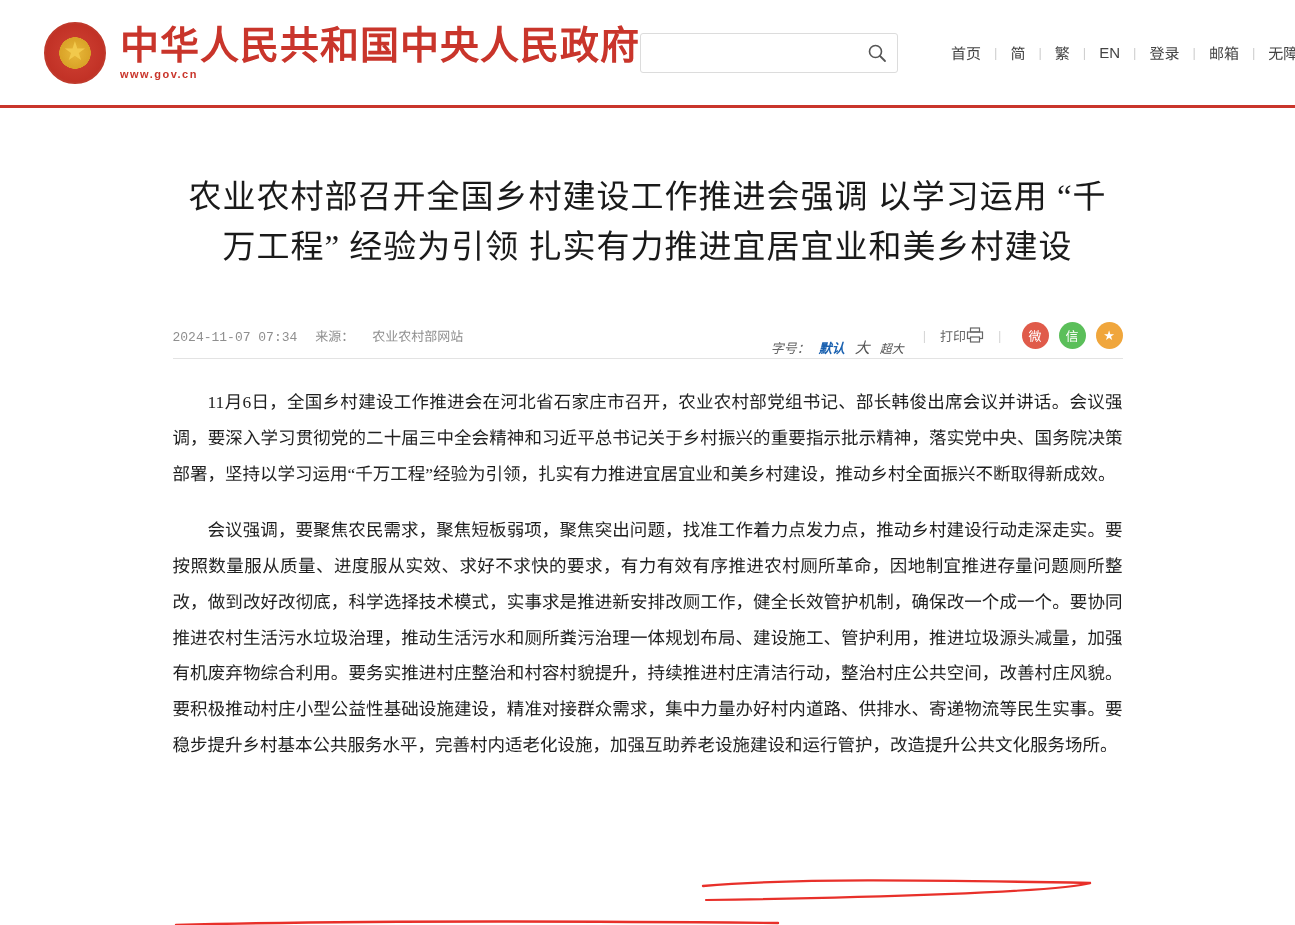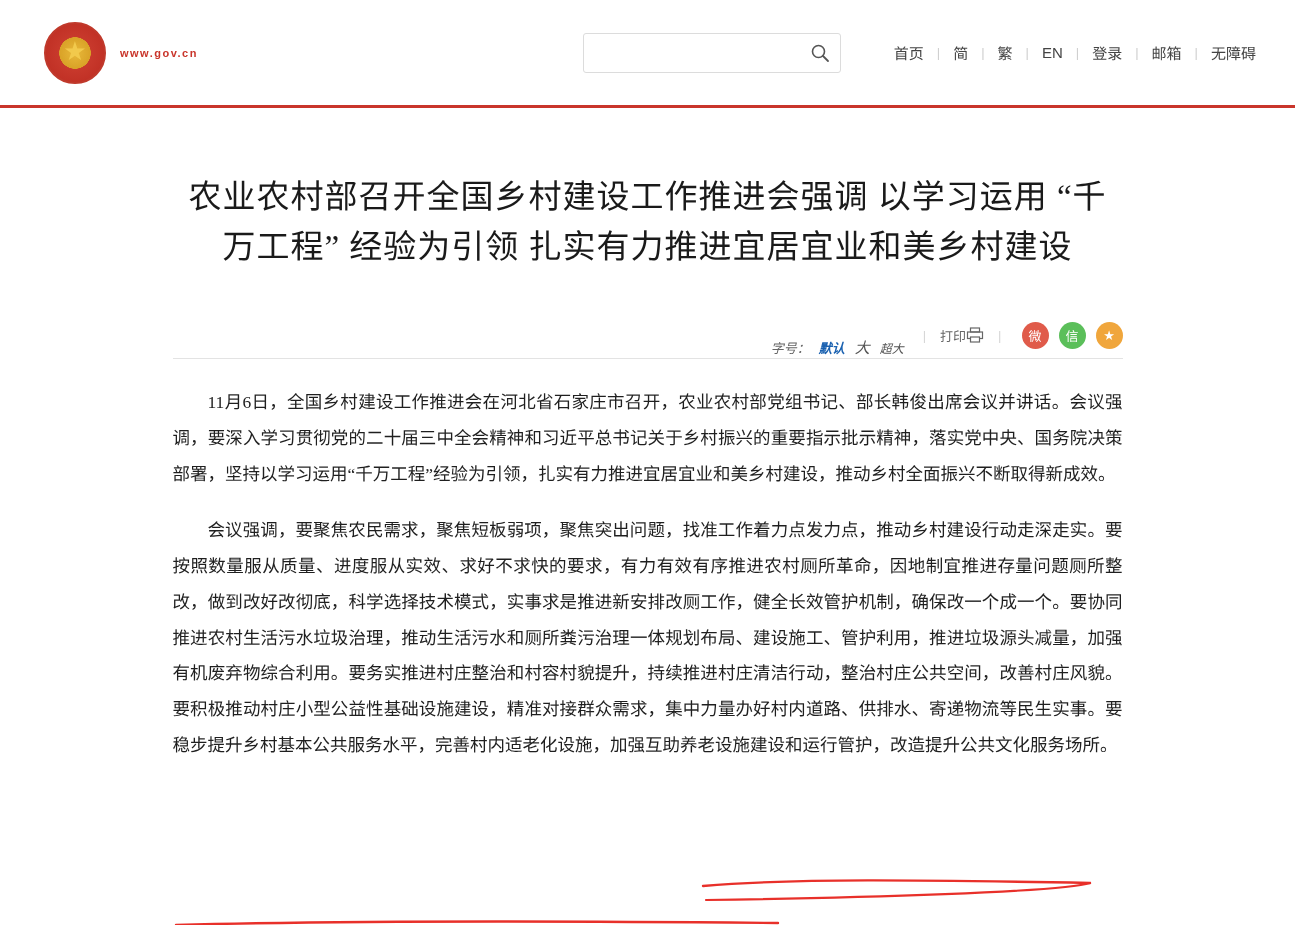--- a/index.html
+++ b/index.html
@@ -210,20 +210,21 @@
   .annot-svg { display:block; }
 </style>
 </head>
 <body>
 
 <div class="site-header">
 
   <div class="emblem"></div>
 
   <div class="brand">
+    <div class="brand-cn">中华人民共和国中央人民政府</div>
     <div class="brand-url">www.gov.cn</div>
   </div>
 
   <div class="header-right">
 
     <div class="search-box">
       <input class="search-input" type="text" value="" placeholder="" style="">
       <button class="search-btn">
         <span>
           <svg width="20" height="20" viewBox="0 0 20 20" fill="none">
@@ -251,20 +252,25 @@
     </div>
 
   </div>
 </div>
 
 <div class="wrap">
 
   <h1 class="article-title">农业农村部召开全国乡村建设工作推进会强调 以学习运用 “千万工程” 经验为引领 扎实有力推进宜居宜业和美乡村建设</h1>
 
   <div class="meta-bar">
+    <div class="meta-left">
+      <span class="meta-date">2024-11-07 07:34</span>
+      <span class="meta-source">来源：</span>
+      <span class="meta-source">农业农村部网站</span>
+    </div>
 
     <div class="meta-right">
       <div class="fontsize-group">
         <span class="fontsize-label">字号：</span>
         <span class="fs-opt active">默认</span>
         <span class="fs-opt fs-big">大</span>
         <span class="fs-opt fs-bigger">超大</span>
       </div>
 
       <span class="sep">|</span>

